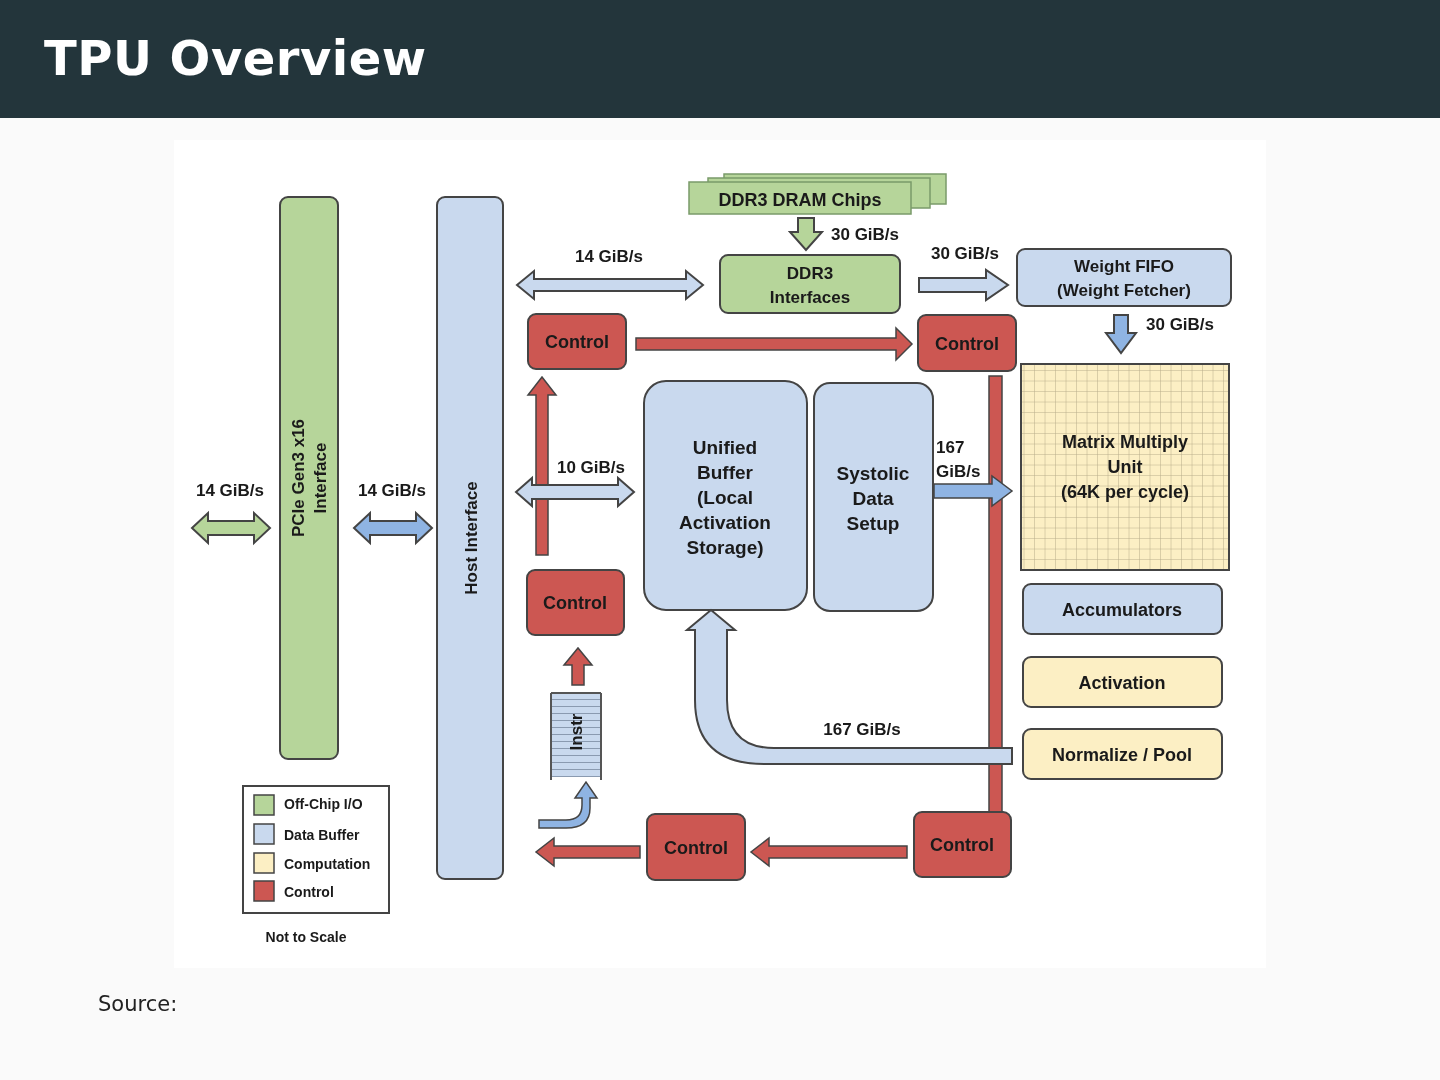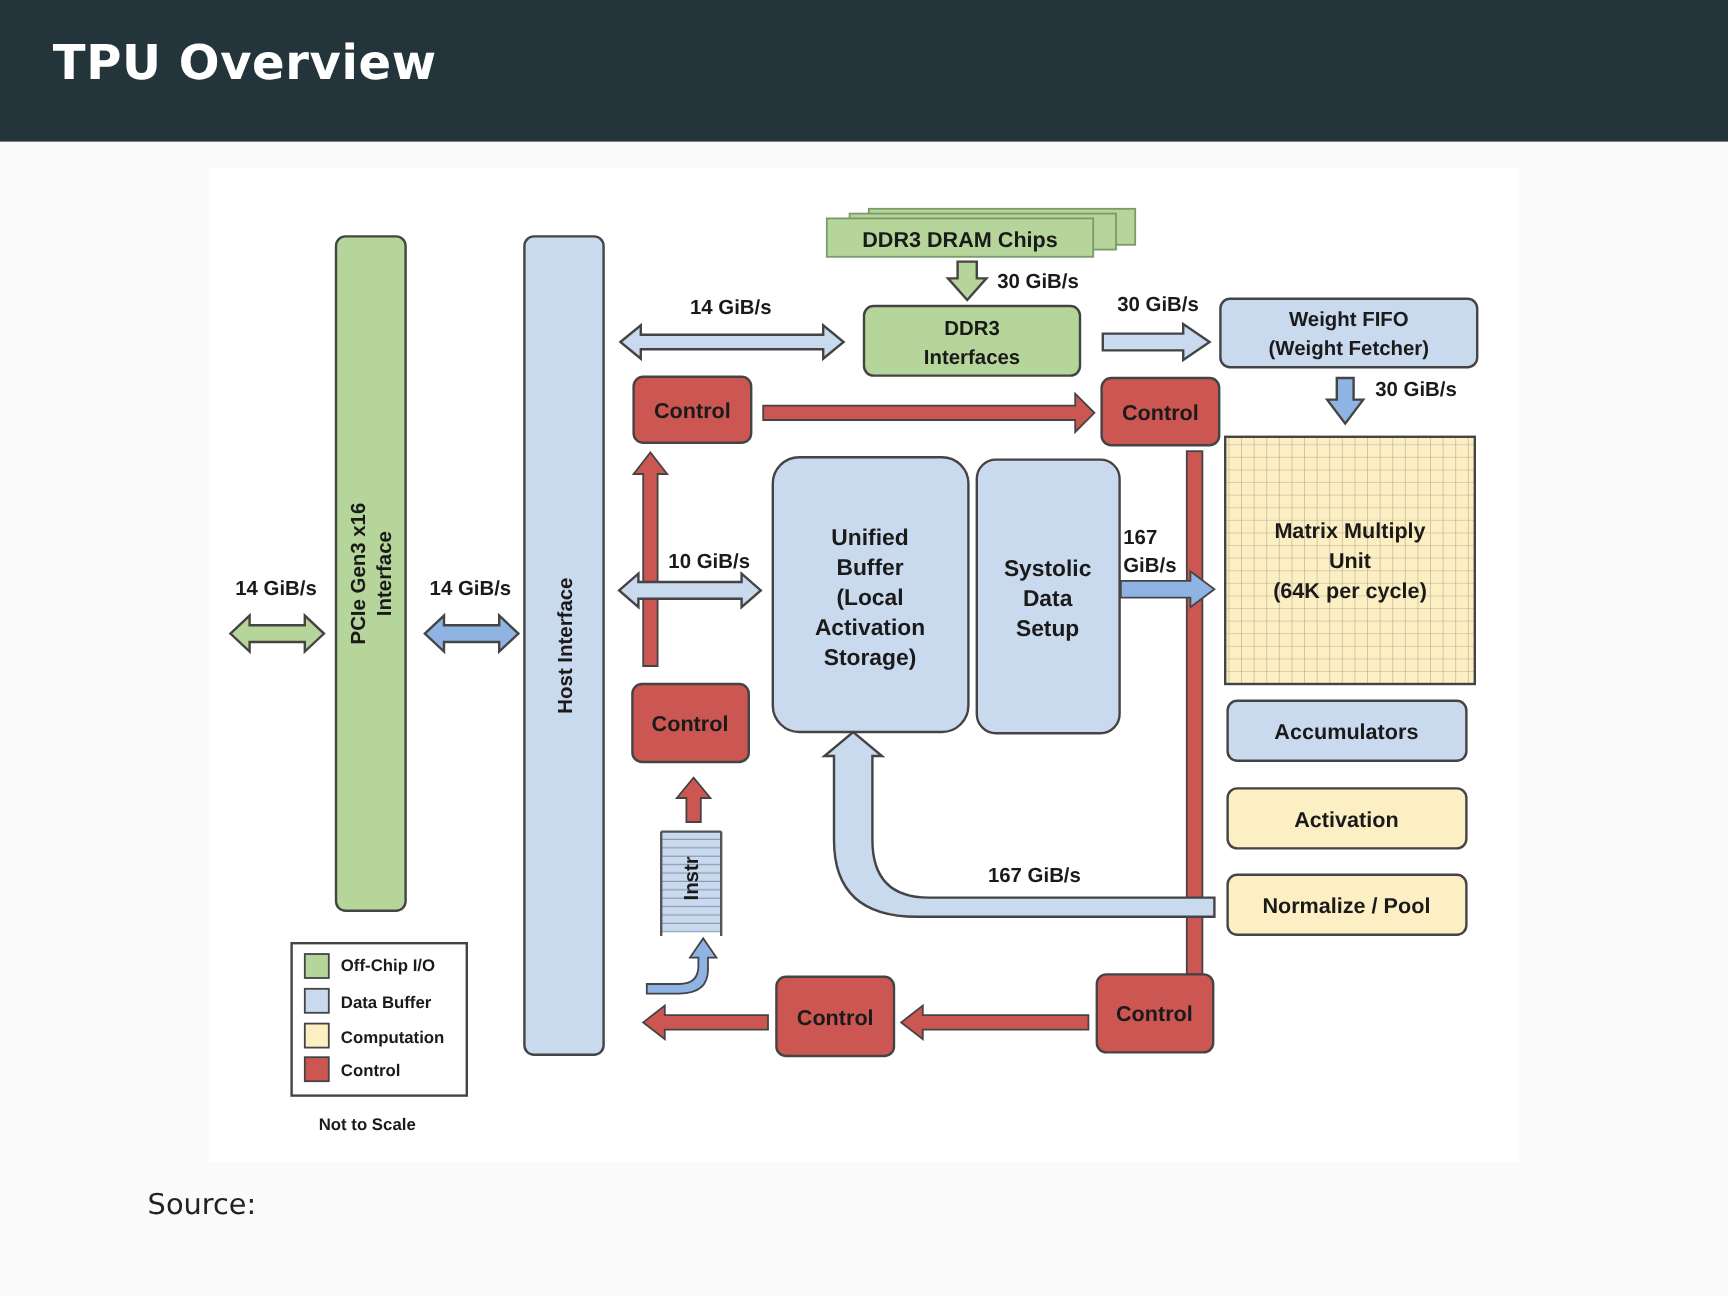--- a/index.html
+++ b/index.html
@@ -1,22 +1,22 @@
 <!DOCTYPE html>
 <html><head>
 <meta charset="utf-8">
 <style>
   html, body { margin:0; padding:0; }
   body { width:1440px; height:1080px; background:#fafafa; position:relative; overflow:hidden;
          font-family:"DejaVu Sans", sans-serif; }
   .header { position:absolute; left:0; top:0; width:1440px; height:118px; background:#23353b; }
-  .title { position:absolute; left:44px; top:30px; color:#ffffff; font-size:40px; font-weight:bold; letter-spacing:0.5px; }
+  .title { position:absolute; left:44px; top:30px; color:#ffffff; font-size:48px; font-weight:bold; letter-spacing:0.5px; }
   .figure { position:absolute; left:174px; top:140px; width:1092px; height:828px; background:#ffffff; }
   svg text { font-family:"Liberation Sans", sans-serif; font-weight:bold; fill:#1a1a1a; }
-  .source { position:absolute; left:123px; top:988px; color:#222; font-size:24px; line-height:32px; }
+  .source { position:absolute; left:98px; top:988px; color:#222; font-size:21px; line-height:32px; }
 </style>
 </head>
 <body>
 
 <div class="header">
   <div class="title">TPU Overview</div>
 </div>
 
 <div class="figure">
 <svg width="1092" height="828" viewBox="0 0 1092 828">

